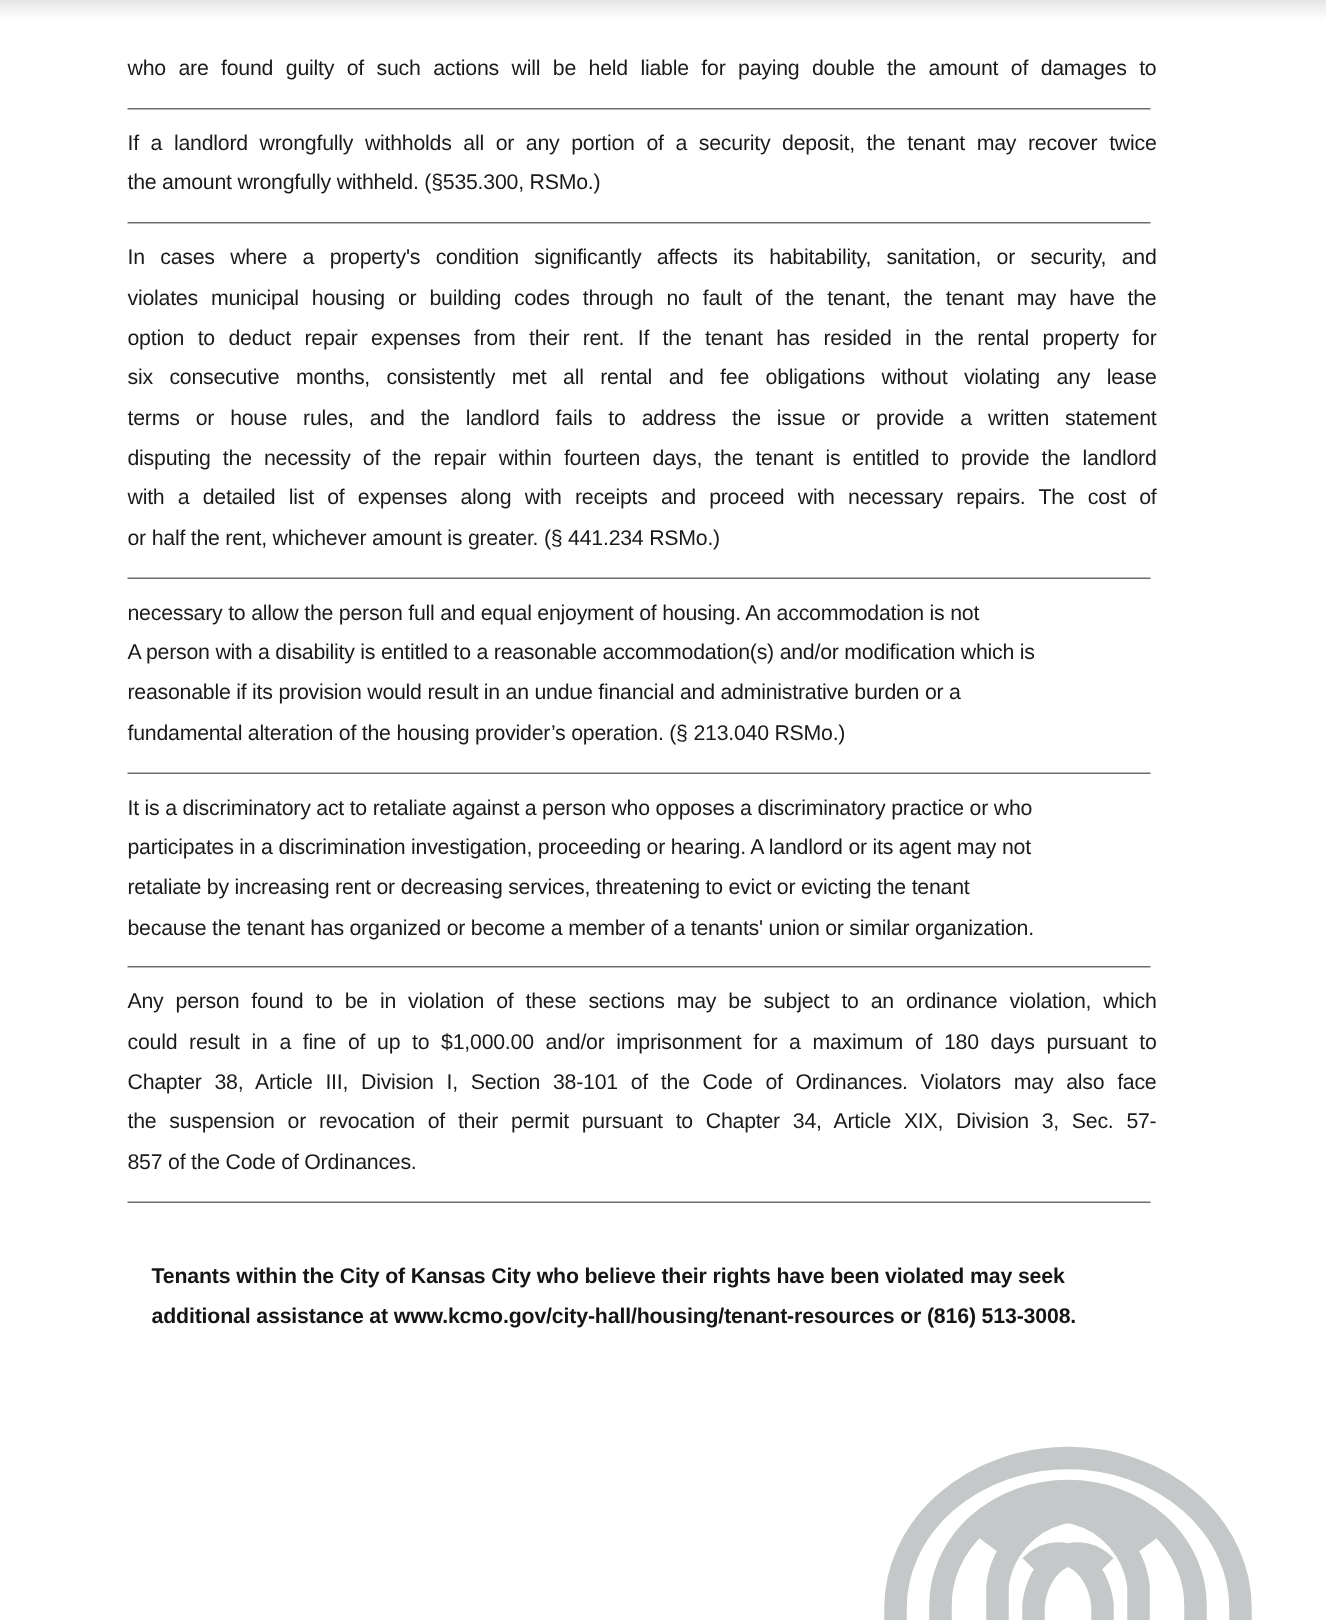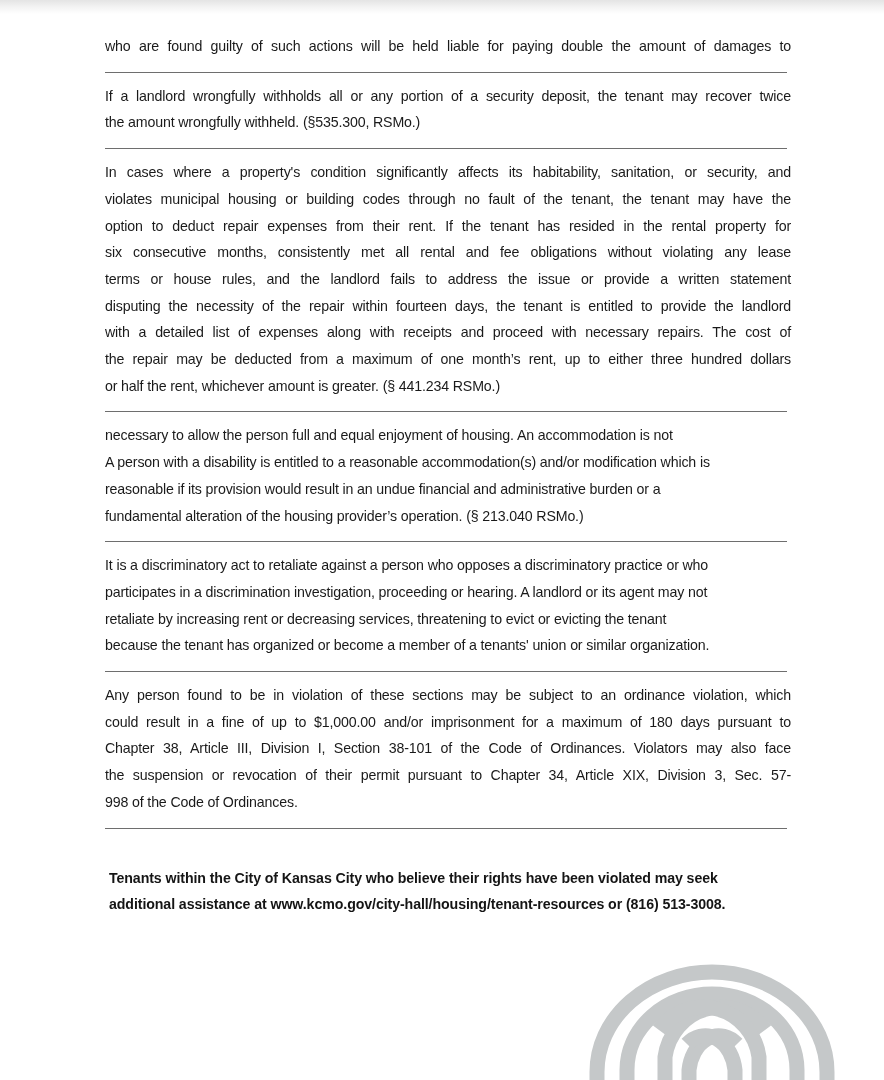--- a/index.html
+++ b/index.html
@@ -16,21 +16,21 @@
     color: #1a1a1a;
   }
   .top-shade {
     position: absolute;
     left: 0; top: 0;
     width: 884px; height: 14px;
     background: linear-gradient(to bottom, #e4e4e4 0%, #f3f3f3 50%, #ffffff 100%);
   }
   .page {
     position: absolute;
-    left: 105px;
+    left: 85px;
     top: 33px;
     width: 686px;
   }
   .para {
     font-size: 14.2px;
     line-height: 26.7px;
     margin: 0;
     text-align: justify;
     letter-spacing: -0.15px;
   }
@@ -38,21 +38,21 @@
     height: 0;
     border-top: 1.4px solid #6e6e6e;
     width: 682px;
     margin: 12px 0 10px 0;
   }
   .sep.last { margin-bottom: 36px; }
   .contact {
     font-size: 14.2px;
     line-height: 26.7px;
     font-weight: bold;
-    margin: 4px;
+    margin: 16px;
     letter-spacing: -0.1px;
     color: #151515;
     position: relative;
     z-index: 2;
   }
   .watermark {
     position: absolute;
     left: 585px;
     top: 962px;
     width: 260px;
@@ -79,21 +79,20 @@
   <div class="sep"></div>
 
   <p class="para">
     <span style="display:block;text-align:justify;text-align-last:justify">In cases where a property's condition significantly affects its habitability, sanitation, or security, and</span>
     <span style="display:block;text-align:justify;text-align-last:justify">violates municipal housing or building codes through no fault of the tenant, the tenant may have the</span>
     <span style="display:block;text-align:justify;text-align-last:justify">option to deduct repair expenses from their rent. If the tenant has resided in the rental property for</span>
     <span style="display:block;text-align:justify;text-align-last:justify">six consecutive months, consistently met all rental and fee obligations without violating any lease</span>
     <span style="display:block;text-align:justify;text-align-last:justify">terms or house rules, and the landlord fails to address the issue or provide a written statement</span>
     <span style="display:block;text-align:justify;text-align-last:justify">disputing the necessity of the repair within fourteen days, the tenant is entitled to provide the landlord</span>
     <span style="display:block;text-align:justify;text-align-last:justify">with a detailed list of expenses along with receipts and proceed with necessary repairs. The cost of</span>
-    <span style="display:block;text-align:justify;text-align-last:justify">the repair may be deducted from a maximum of one month’s rent, up to either three hundred dollars</span>
     <span style="display:block">or half the rent, whichever amount is greater. (§ 441.234 RSMo.)</span>
   </p>
   <div class="sep"></div>
 
   <p class="para">
     <span style="display:block">necessary to allow the person full and equal enjoyment of housing. An accommodation is not</span>
     <span style="display:block">A person with a disability is entitled to a reasonable accommodation(s) and/or modification which is</span>
     <span style="display:block">reasonable if its provision would result in an undue financial and administrative burden or a</span>
     <span style="display:block">fundamental alteration of the housing provider’s operation. (§ 213.040 RSMo.)</span>
   </p>
@@ -105,21 +104,21 @@
     <span style="display:block">retaliate by increasing rent or decreasing services, threatening to evict or evicting the tenant</span>
     <span style="display:block">because the tenant has organized or become a member of a tenants' union or similar organization.</span>
   </p>
   <div class="sep"></div>
 
   <p class="para">
     <span style="display:block;text-align:justify;text-align-last:justify">Any person found to be in violation of these sections may be subject to an ordinance violation, which</span>
     <span style="display:block;text-align:justify;text-align-last:justify">could result in a fine of up to $1,000.00 and/or imprisonment for a maximum of 180 days pursuant to</span>
     <span style="display:block;text-align:justify;text-align-last:justify">Chapter 38, Article III, Division I, Section 38-101 of the Code of Ordinances. Violators may also face</span>
     <span style="display:block;text-align:justify;text-align-last:justify">the suspension or revocation of their permit pursuant to Chapter 34, Article XIX, Division 3, Sec. 57-</span>
-    <span style="display:block">998 of the Code of Ordinances.</span>
+    <span style="display:block">857 of the Code of Ordinances.</span>
   </p>
   <div class="sep last"></div>
 
   <p class="contact">
     <span style="display:block">Tenants within the City of Kansas City who believe their rights have been violated may seek</span>
     <span style="display:block">additional assistance at www.kcmo.gov/city-hall/housing/tenant-resources or (816) 513-3008.</span>
   </p>
 </div>
 
 <svg class="watermark" viewBox="0 0 260 130" xmlns="http://www.w3.org/2000/svg">

